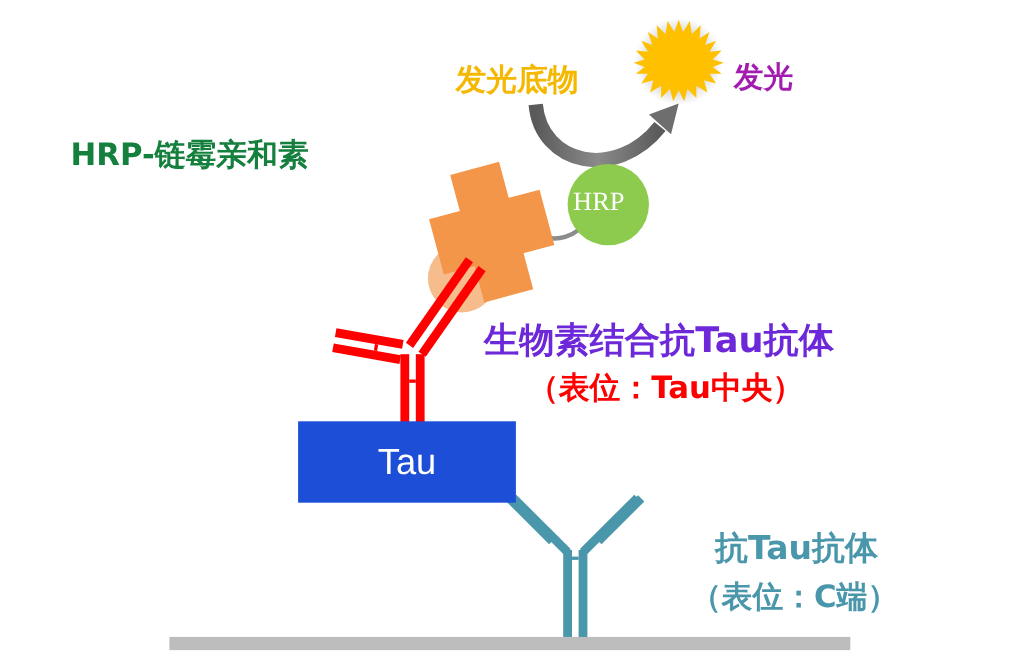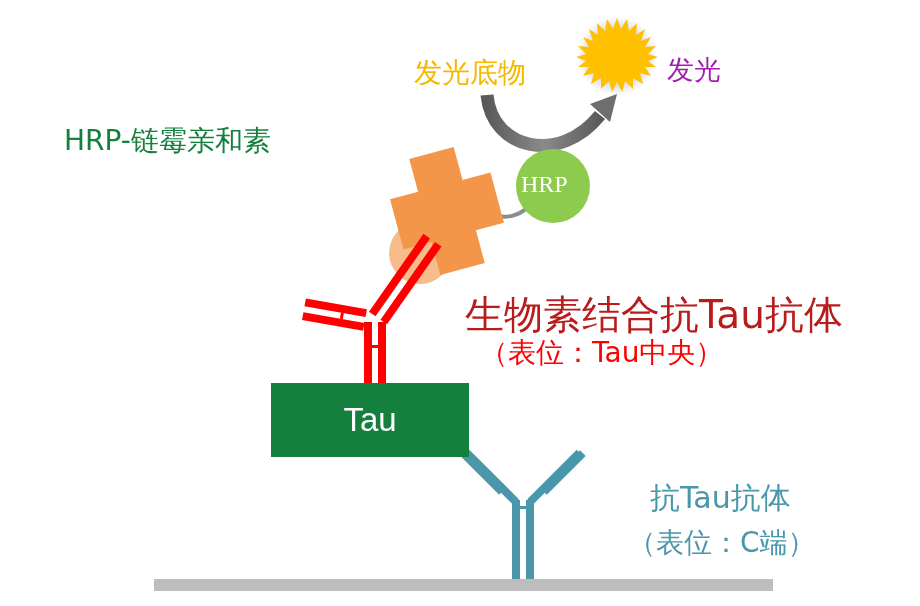--- a/index.html
+++ b/index.html
@@ -1,21 +1,21 @@
 <!DOCTYPE html>
 <html><head>
 <meta charset="utf-8">
 <style>
   html, body { margin: 0; padding: 0; background: #ffffff; }
   body { width: 920px; height: 606px; position: relative; overflow: hidden;
          font-family: "DejaVu Sans", "Liberation Sans", sans-serif; }
-  .lbl { position: absolute; font-weight: normal; white-space: nowrap; }
+  .lbl { position: absolute; font-weight: bold; white-space: nowrap; }
   #diagram { position: absolute; left: 0; top: 0; width: 920px; height: 606px; }
   .tau-box { position: absolute; left: 271px; top: 383px; width: 198px; height: 74px;
-             background: #15803d; display: flex; align-items: center; justify-content: center; }
+             background: #1d4ed8; display: flex; align-items: center; justify-content: center; }
   .tau-box span { color: #ffffff; font-size: 33px; font-family: "Liberation Sans", sans-serif; }
   .base { position: absolute; left: 154px; top: 579px; width: 619px; height: 12px; background: #bdbdbd; }
 </style>
 </head>
 <body>
 
 <svg id="diagram" viewBox="0 0 920 606" xmlns="http://www.w3.org/2000/svg">
   <defs>
     <linearGradient id="arrowGrad" x1="0" y1="0" x2="1" y2="0">
       <stop offset="0" stop-color="#5a5a5a"></stop>
@@ -94,17 +94,17 @@
 <div class="tau-box">
   <span>Tau</span>
 </div>
 
 <div class="base"></div>
 
 <div class="lbl" style="left:414px; top:54px; font-size:28px; color:#f5b800;">发光底物</div>
 <div class="lbl" style="left:667px; top:52px; font-size:27px; color:#a21caf;">发光</div>
 <div class="lbl" style="left:64px; top:122px; font-size:28px; color:#15803d;">HRP-链霉亲和素</div>
 
-<div class="lbl" style="left:440px; top:288px; font-size:39px; color:#b91c1c;margin-left:25px;">生物素结合抗Tau抗体</div>
+<div class="lbl" style="left:440px; top:288px; font-size:32px; color:#6d28d9;">生物素结合抗Tau抗体</div>
 <div class="lbl" style="left:480px; top:334px; font-size:28px; color:#ff0000;">（表位：Tau中央）</div>
 
 <div class="lbl" style="left:650px; top:478px; font-size:30px; color:#4a97ac;">抗Tau抗体</div>
 <div class="lbl" style="left:628px; top:524px; font-size:28px; color:#4a97ac;">（表位：C端）</div>
 
 </body></html>

